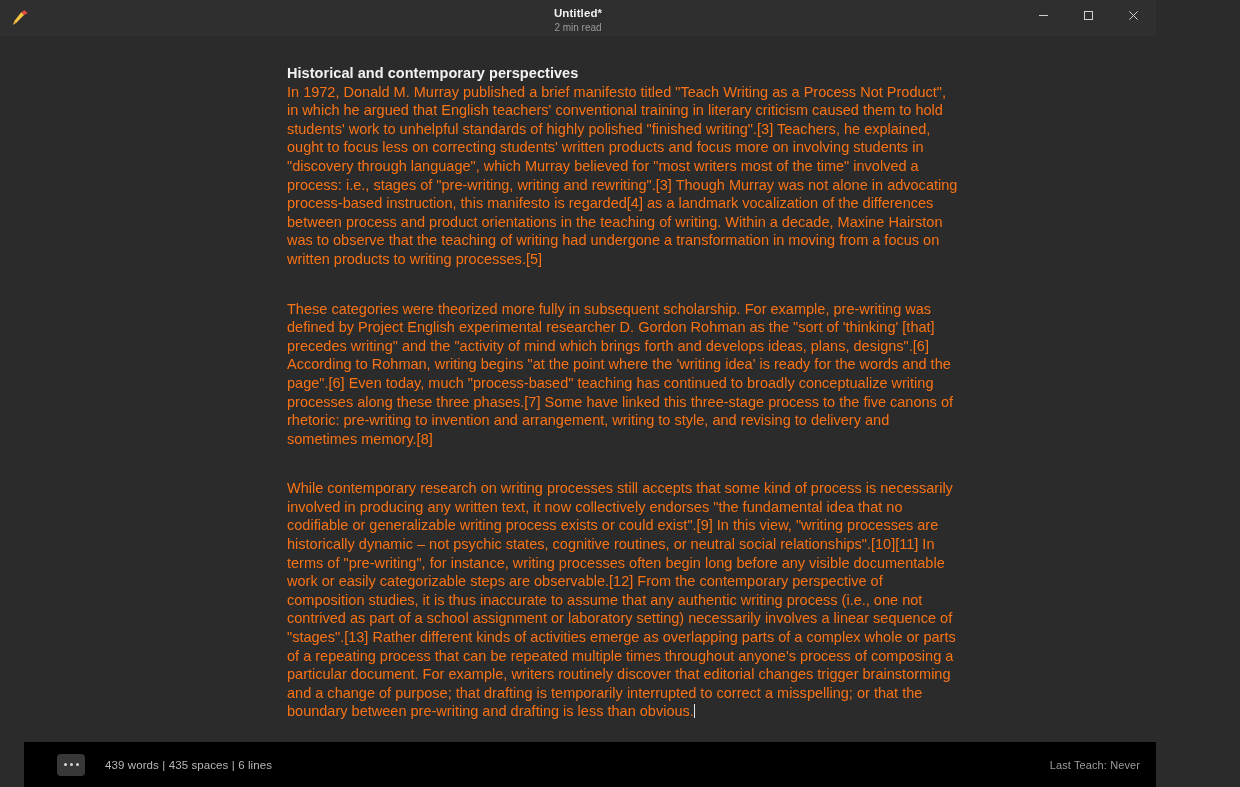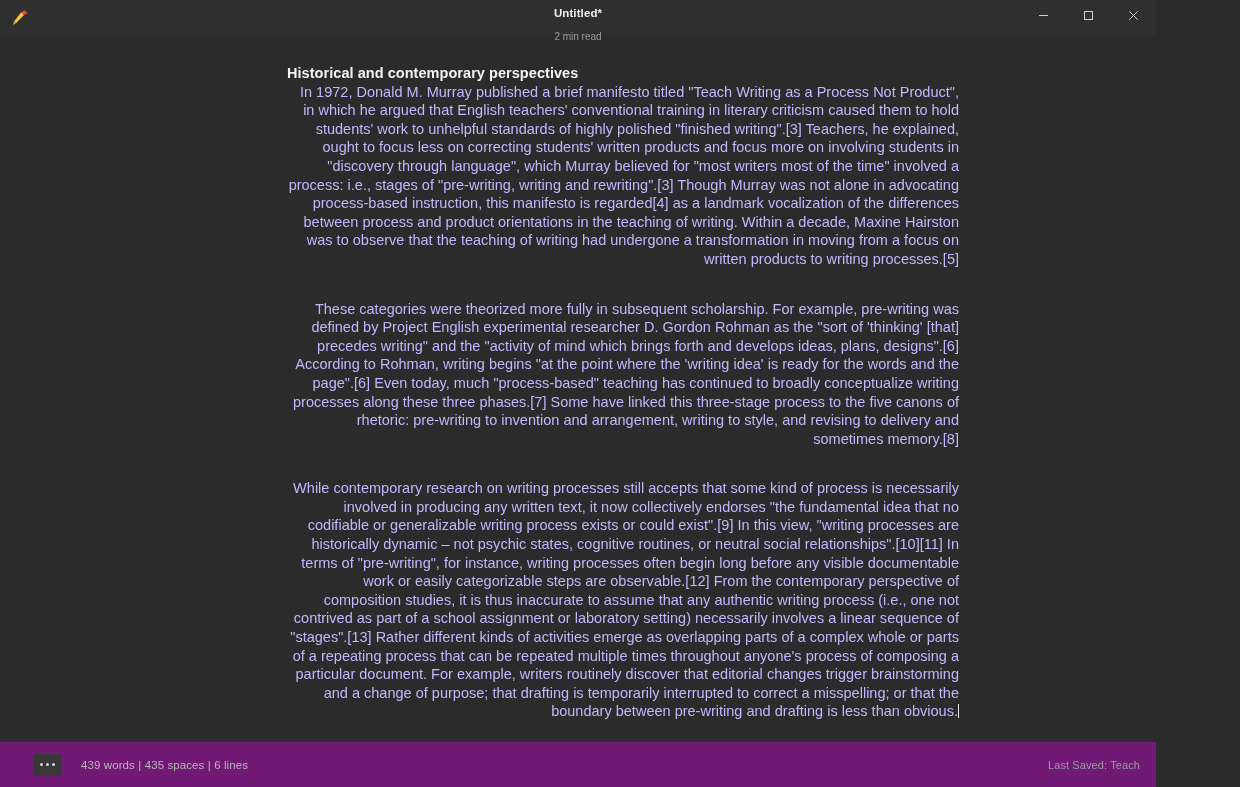--- a/index.html
+++ b/index.html
@@ -61,21 +61,21 @@
     font-weight: bold;
     color: #f0f0f0;
     line-height: 14px;
     letter-spacing: 0.1px;
   }
 
   .doc-subtitle {
     font-size: 10px;
     color: #9a9a9a;
     line-height: 13px;
-    margin-top: 10px;
+    margin-top: 1px;
   }
 
   .win-controls {
     position: absolute;
     right: 0;
     top: 0;
     display: flex;
     height: 30px;
   }
 
@@ -106,23 +106,23 @@
   .doc-heading {
     font-size: 14.5px;
     font-weight: bold;
     color: #f2f2f2;
     line-height: 18.6px;
     letter-spacing: 0.05px;
   }
 
   .doc-para {
     font-size: 14.5px;
-    color: #c4b5fd;
+    color: #f97316;
     line-height: 18.6px;
-    text-align: right;
+    text-align: left;
     letter-spacing: 0.01px;
     white-space: pre-wrap;
   }
 
   .doc-para.spaced { margin-top: 31px; }
 
   .caret {
     display: inline-block;
     width: 1px;
     height: 14px;
@@ -130,24 +130,25 @@
     vertical-align: -2px;
     margin-left: 0px;
   }
 
   
   .status-bar {
     height: 45px;
     flex: 0 0 45px;
     display: flex;
     align-items: center;
-    background: #701a75;
+    background: #000000;
     padding: 0 16px 0 16px;
     position: relative;
     user-select: none;
+    margin-left: 24px;
   }
 
   .more-btn {
     width: 28px;
     height: 22px;
     border-radius: 4px;
     background: #383838;
     display: flex;
     align-items: center;
     justify-content: center;
@@ -234,16 +235,16 @@
   <div class="status-bar">
 
     <div class="more-btn">
       <span class="more-dot"></span>
       <span class="more-dot"></span>
       <span class="more-dot"></span>
     </div>
 
     <div class="word-count">439 words | 435 spaces | 6 lines</div>
 
-    <div class="last-saved">Last Saved: Teach</div>
+    <div class="last-saved">Last Teach: Never</div>
   </div>
 
 </div>
 
 </body></html>

